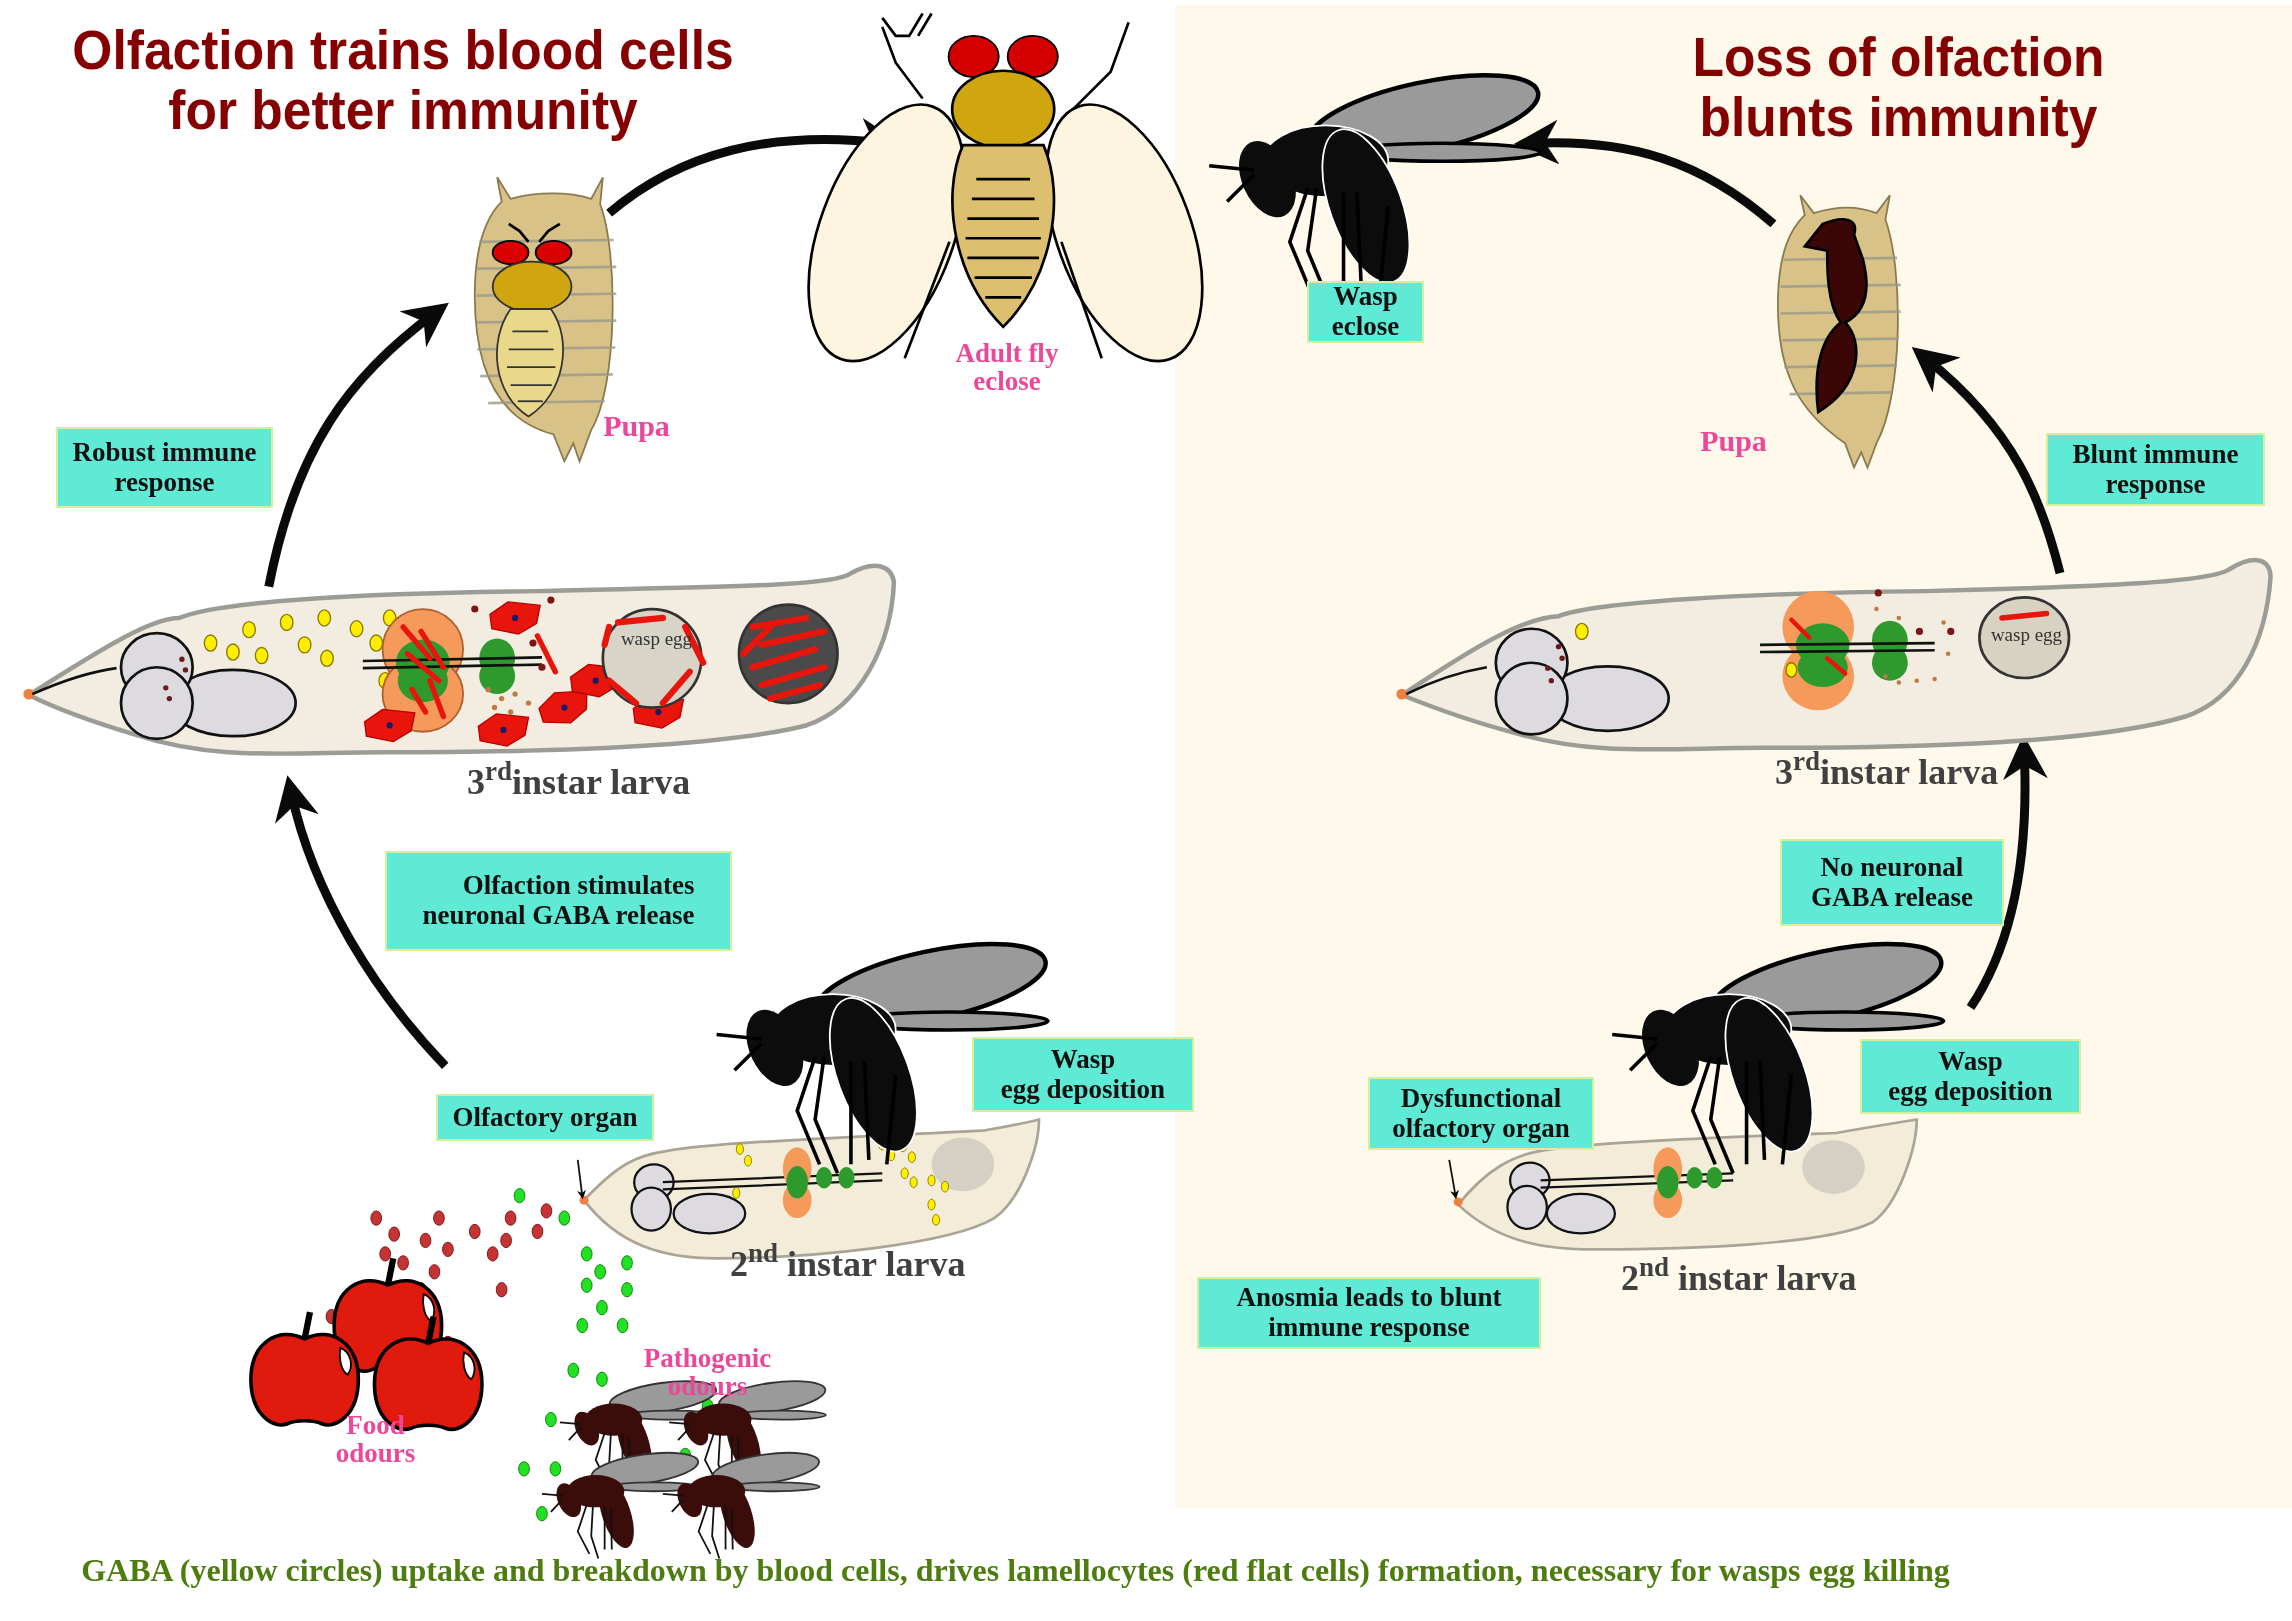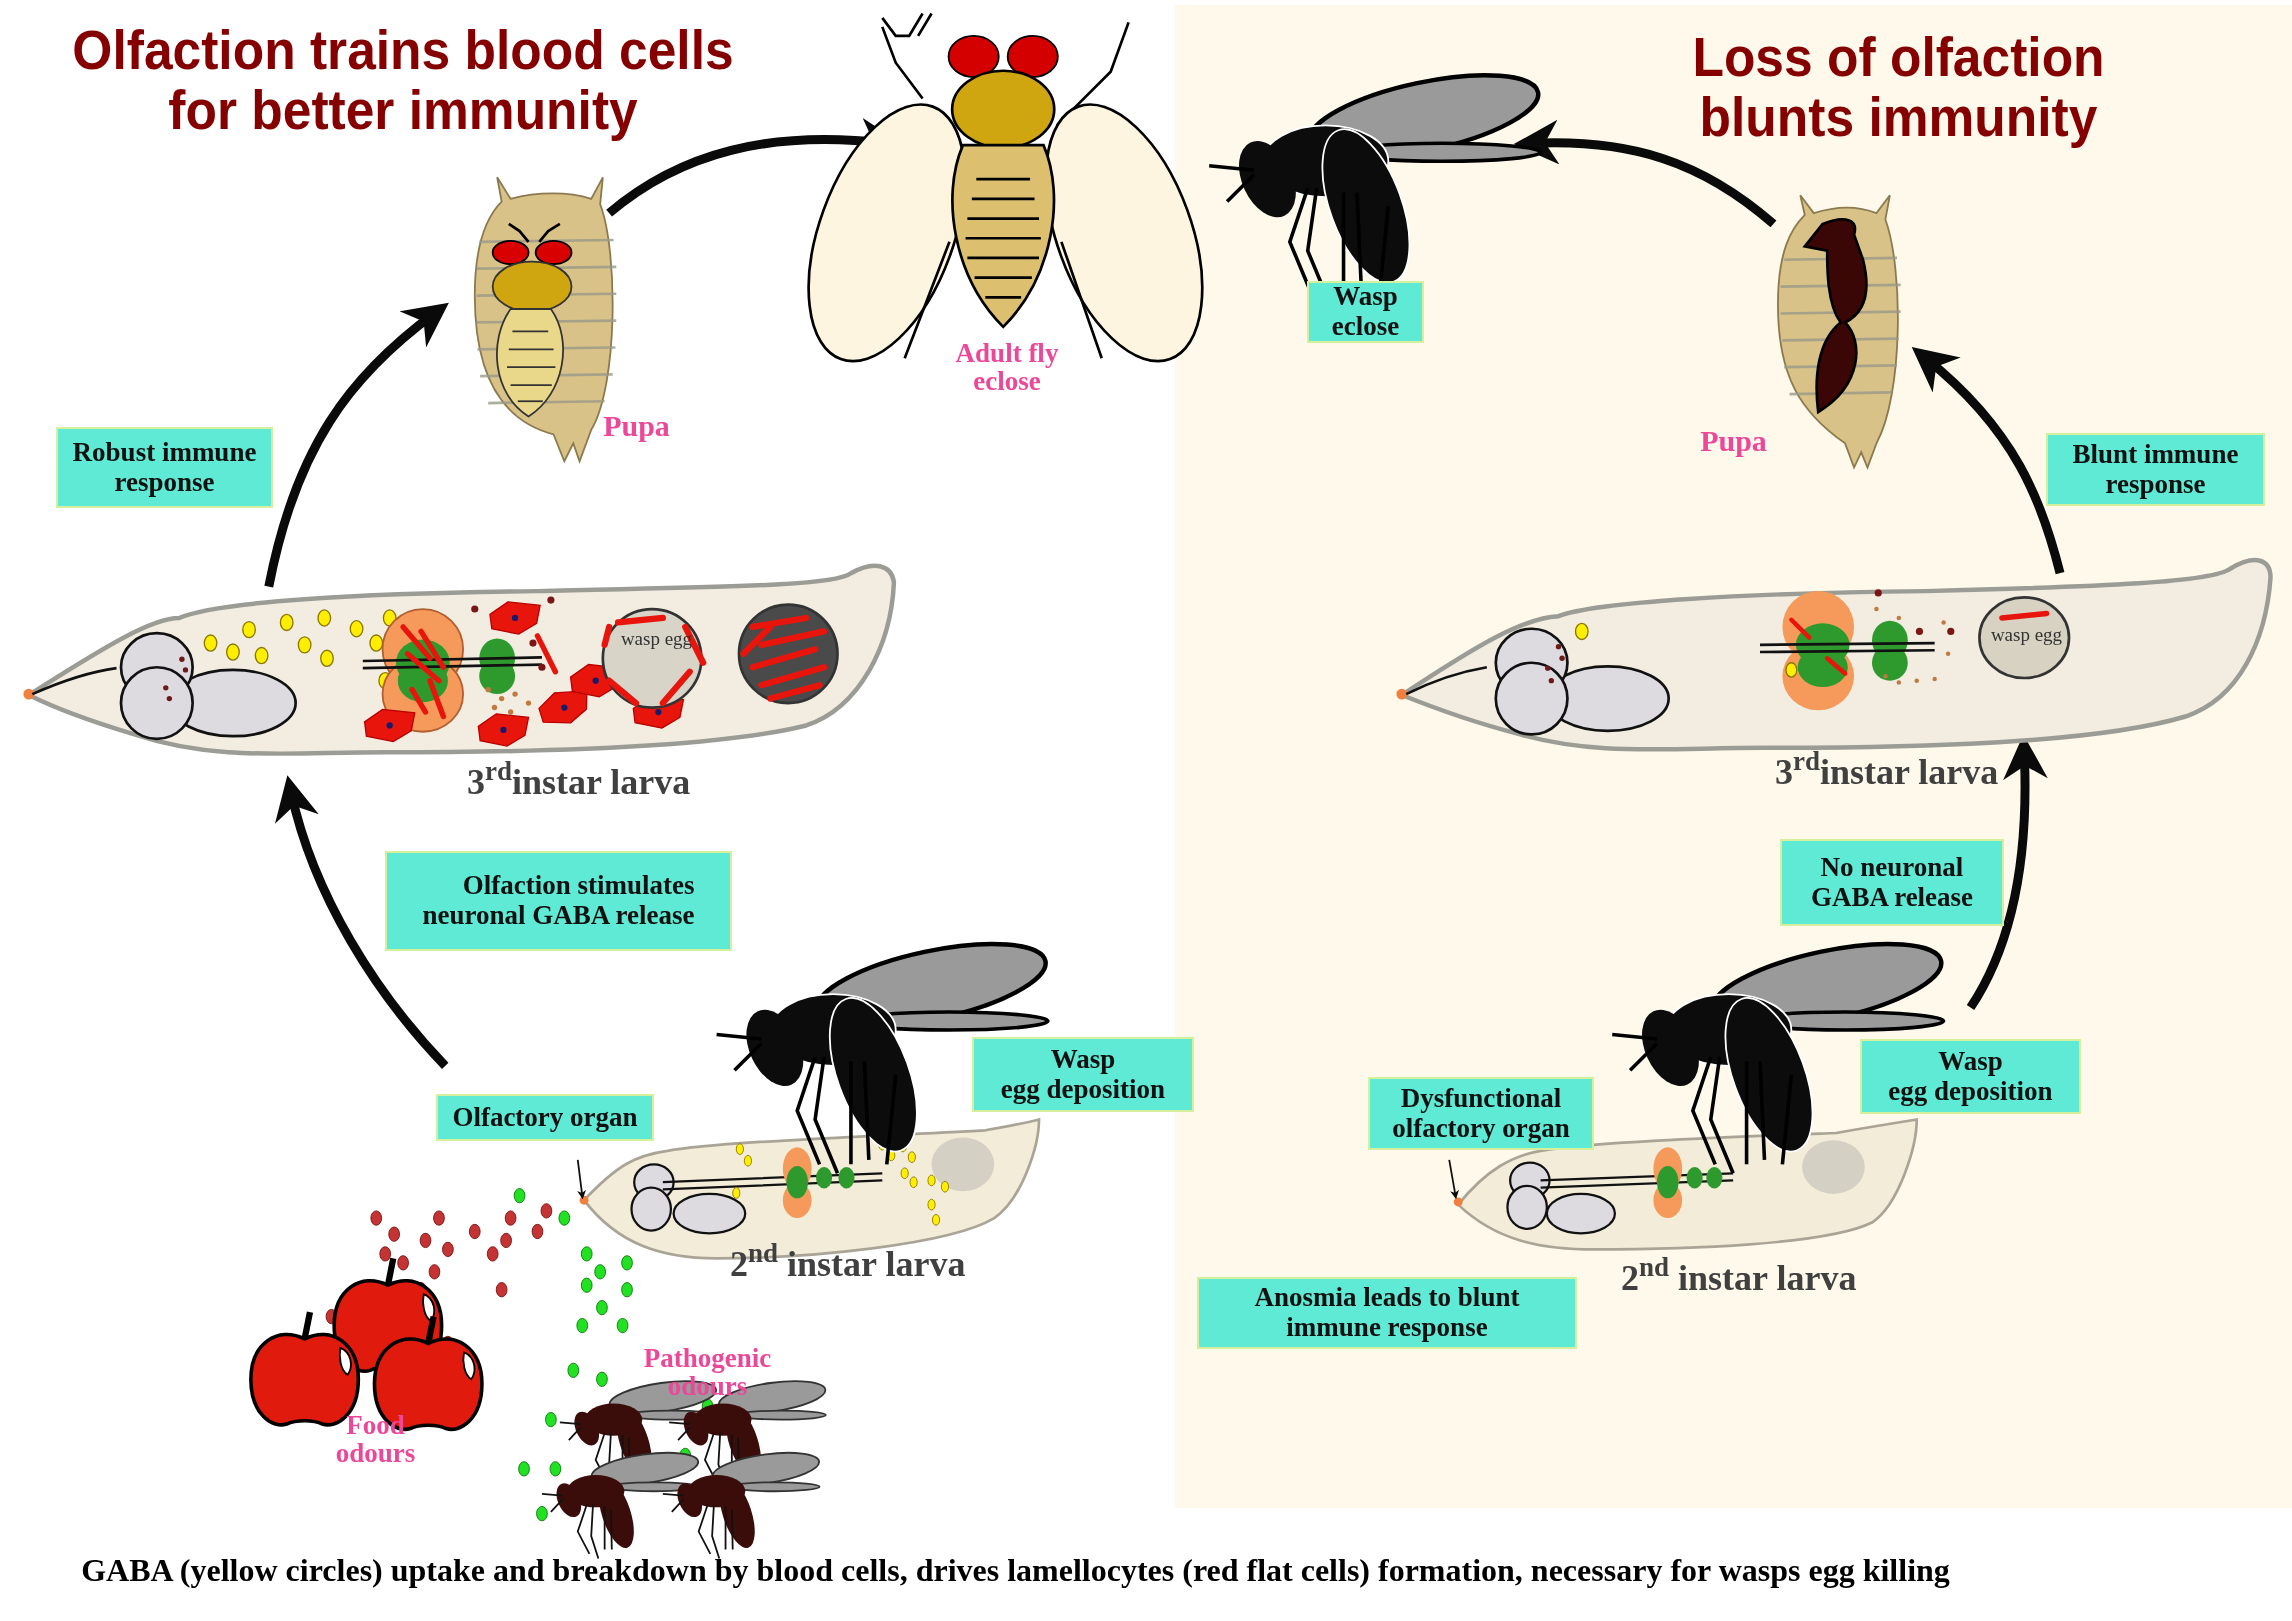--- a/index.html
+++ b/index.html
@@ -4,21 +4,21 @@
 <style>
   html, body { margin: 0; padding: 0; background: #ffffff; }
   body { width: 2293px; height: 1622px; position: relative; overflow: hidden; font-family: "Liberation Serif", serif; }
   .right-panel { position: absolute; left: 1175px; top: 4.5px; width: 1118px; height: 1503px; background: #fef9ea; }
   svg.art { position: absolute; left: 0; top: 0; width: 2293px; height: 1622px; }
   .title { position: absolute; font-family: "Liberation Sans", sans-serif; font-weight: bold; color: #850000; text-align: center; line-height: 1.08; font-size: 56px; transform: scaleX(0.92); transform-origin: center; }
   .box { position: absolute; background: #5eead4; border: 2.7px solid #d5ef9c; box-sizing: border-box; font-weight: bold; color: #111; text-align: center; display: flex; align-items: center; justify-content: center; line-height: 1.1; font-size: 27px; white-space: pre-line; }
   .lbl { position: absolute; font-weight: bold; color: #ec4899; text-align: center; line-height: 1.05; white-space: pre-line; }
   .stage { position: absolute; font-weight: bold; color: #404040; font-size: 36px; white-space: nowrap; }
   .stage sup { font-size: 27px; vertical-align: 14.3px; line-height: 0; }
-  .caption { position: absolute; left: 0; width: 2031px; top: 1552px; text-align: center; font-weight: bold; font-size: 32px; color: #000000; }
+  .caption { position: absolute; left: 0; width: 2031px; top: 1552px; text-align: center; font-weight: bold; font-size: 32px; color: #4d7c0f; }
 </style>
 </head>
 <body>
 
 <div class="right-panel"></div>
 
 <svg class="art" viewBox="0 0 2560 1811">
   <defs>
     <marker id="ah" viewBox="0 0 10 10" refX="6" refY="5" markerWidth="5" markerHeight="5" orient="auto-start-reverse">
       <path d="M0,0 L10,5 L0,10 L3,5 Z" fill="#0a0a0a"></path>
@@ -380,20 +380,20 @@
 <div class="box" style="left:2046px; top:433px; width:219px; height:73px;">Blunt immune
 response</div>
 <div class="stage" style="left:1775px; top:751px;"><span>3</span><sup>rd</sup><span>instar larva</span></div>
 <div class="box" style="left:1780px; top:839px; width:224px; height:87px;">No neuronal
 GABA release</div>
 <div class="box" style="left:1860px; top:1039px; width:221px; height:75px;">Wasp
 egg deposition</div>
 <div class="box" style="left:1324px; top:1077px; width:226px; height:73px;margin-left:44px;">Dysfunctional
 olfactory organ</div>
 <div class="stage" style="left:1621px; top:1257px;"><span>2</span><sup>nd</sup><span> instar larva</span></div>
-<div class="box" style="left:1197px; top:1277px; width:380px; height:72px;">Anosmia leads to blunt
+<div class="box" style="left:1197px; top:1277px; width:344px; height:72px;">Anosmia leads to blunt
 immune response</div>
 
 <div class="lbl" style="left:616px; top:629px; width:81px; font-size:19px; font-weight:normal; color:#333;">wasp egg</div>
 <div class="lbl" style="left:1986px; top:625px; width:81px; font-size:19px; font-weight:normal; color:#333;">wasp egg</div>
 
 <div class="caption">GABA (yellow circles) uptake and breakdown by blood cells, drives lamellocytes (red flat cells) formation, necessary for wasps egg killing</div>
 
 
 </body></html>

